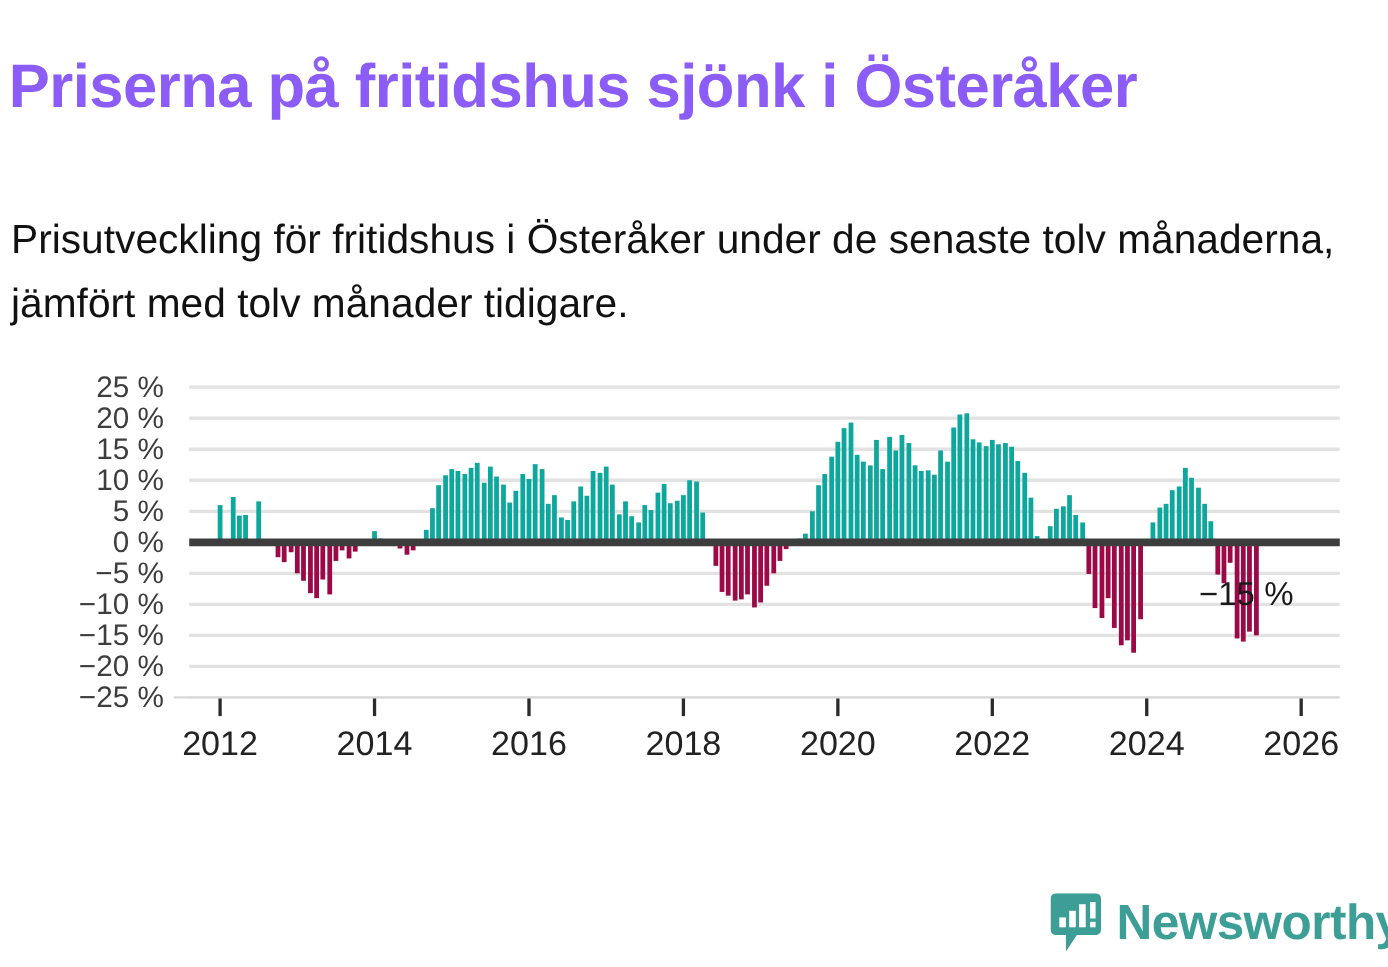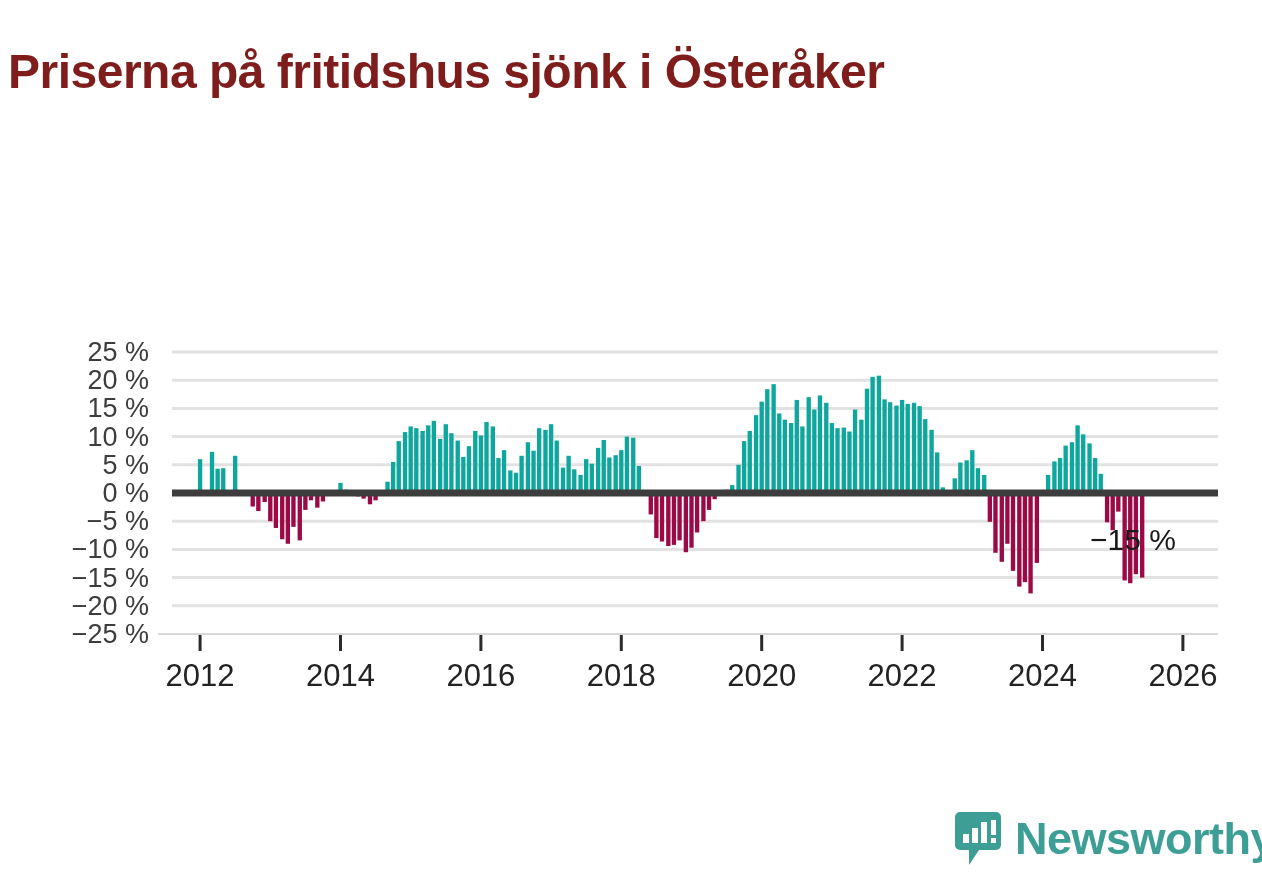--- a/index.html
+++ b/index.html
@@ -21,25 +21,25 @@
     width: 1262px;
     height: 879px;
   }
 
   
   #headline {
     position: absolute;
     left: 8px;
     top: 8px;
     width: 1246px;
-    font-size: 48px;
+    font-size: 56px;
     line-height: 64px;
     font-weight: 700;
     letter-spacing: -0.5px;
-    color: #7f1d1d;
+    color: #8b5cf6;
     white-space: nowrap;
   }
 
   
   #subtitle {
     position: absolute;
     left: 10px;
     top: 152px;
     width: 1230px;
     font-size: 37px;
@@ -121,20 +121,21 @@
     line-height: 46px;
   }
 </style>
 </head>
 <body>
 
 <div id="page">
 
   <h1 id="headline">Priserna på fritidshus sjönk i Österåker</h1>
 
+  <p id="subtitle">Prisutveckling för fritidshus i Österåker under de senaste tolv månaderna, jämfört med tolv månader tidigare.</p>
 
   <div id="chart">
     <svg id="chart-svg" width="1262" height="380" viewBox="0 0 1262 380">
       <g id="grid-layer">
           <line x1="172" x2="1218" y1="22" y2="22" class="gridline"></line>
           <line x1="172" x2="1218" y1="50.2" y2="50.2" class="gridline"></line>
           <line x1="172" x2="1218" y1="78.4" y2="78.4" class="gridline"></line>
           <line x1="172" x2="1218" y1="106.6" y2="106.6" class="gridline"></line>
           <line x1="172" x2="1218" y1="134.8" y2="134.8" class="gridline"></line>
           <line x1="172" x2="1218" y1="191.2" y2="191.2" class="gridline"></line>

